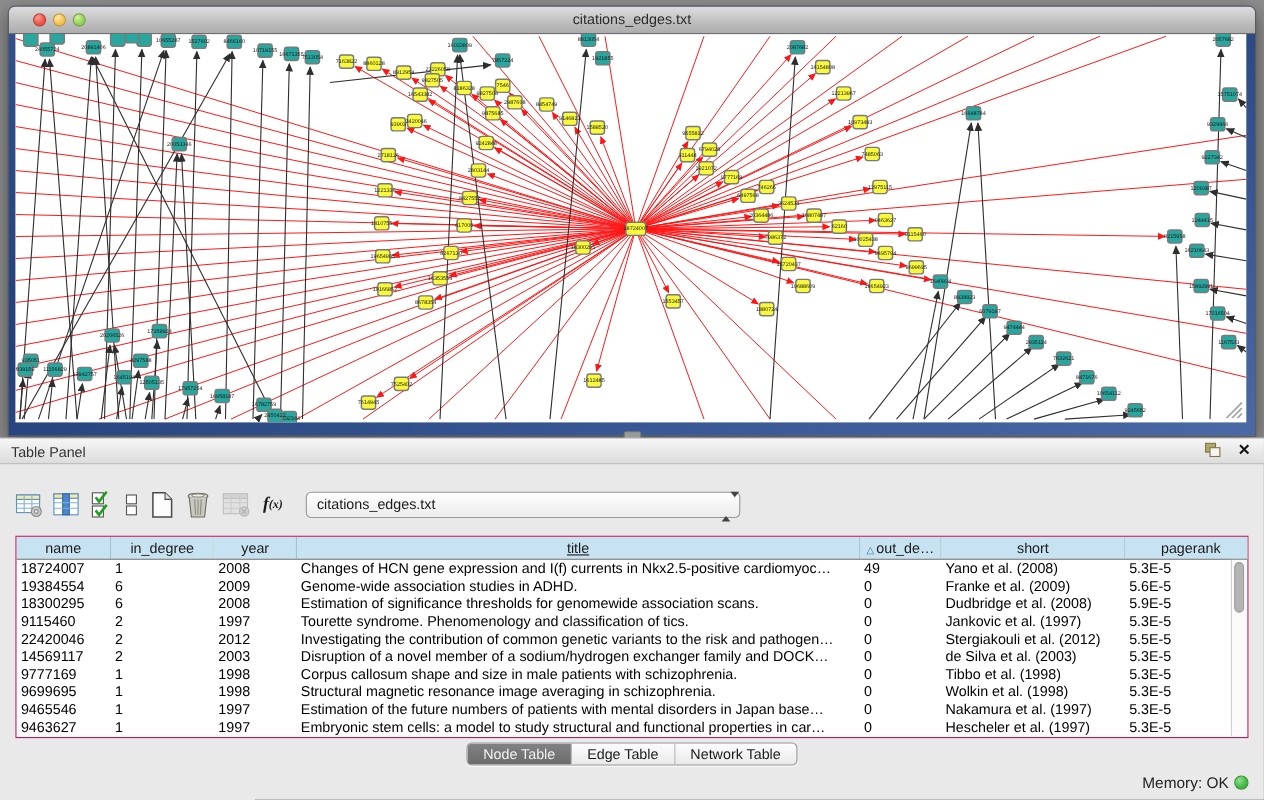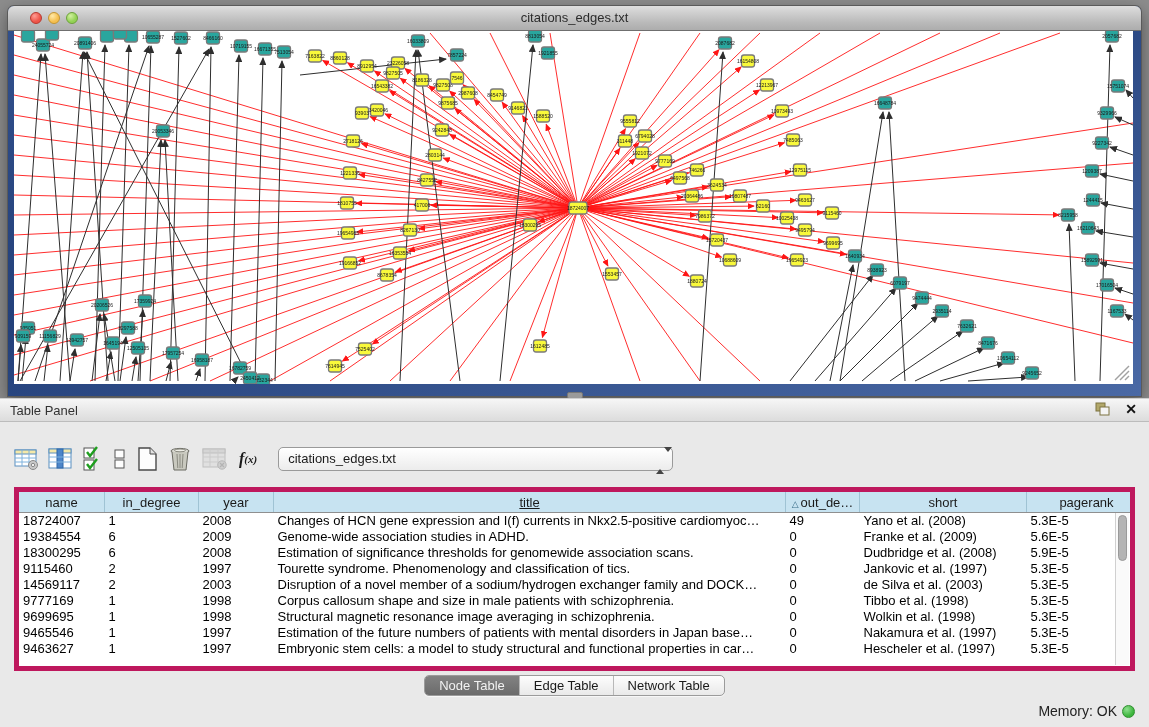--- a/index.html
+++ b/index.html
@@ -62,21 +62,21 @@
     background:linear-gradient(#ffffff,#ececec);
     box-shadow:inset 0 1px 0 #fff;
   }
   .combo .val{position:absolute;left:9px;top:3px;font-size:13px;color:#1a1a1a;}
   .combo .steppers{position:absolute;right:7px;top:4px;width:9px;height:14px;}
   .combo .steppers .up{width:0;height:0;border-left:4px solid transparent;border-right:4px solid transparent;border-bottom:5px solid #444;margin-bottom:3px;}
   .combo .steppers .dn{width:0;height:0;border-left:4px solid transparent;border-right:4px solid transparent;border-top:5px solid #444;}
   
   .tbl-wrap{
     position:absolute;left:14px;top:89px;width:1121px;height:184px;
-    background:#fff;border:5px solid #be185d;box-sizing:border-box;overflow:hidden;
+    background:#fff;border:1px solid #be185d;box-sizing:border-box;overflow:hidden;
   }
   table.data{border-collapse:collapse;table-layout:fixed;width:1104px;font-size:13px;color:#000;}
   table.data th{
     height:20px;background:#c7e3f1;font-weight:normal;font-size:13px;color:#1a1a1a;
     border-right:1px solid #9fc3d4;border-bottom:1px solid #8f8f8f;
     overflow:hidden;white-space:nowrap;text-align:center;padding:0 3px;cursor:pointer;
   }
   table.data th .tri{font-size:9px;color:#3a6e8a;margin-right:2px;}
   table.data td{
     height:16px;line-height:16px;padding:0 4px;overflow:hidden;white-space:nowrap;
@@ -893,20 +893,30 @@
               <td>9115460</td>
               <td>2</td>
               <td>1997</td>
               <td>Tourette syndrome. Phenomenology and classification of tics.</td>
               <td>0</td>
               <td>Jankovic et al. (1997)</td>
               <td>5.3E-5</td>
               <td></td>
             </tr>
             <tr>
+              <td>22420046</td>
+              <td>2</td>
+              <td>2012</td>
+              <td>Investigating the contribution of common genetic variants to the risk and pathogen…</td>
+              <td>0</td>
+              <td>Stergiakouli et al. (2012)</td>
+              <td>5.5E-5</td>
+              <td></td>
+            </tr>
+            <tr>
               <td>14569117</td>
               <td>2</td>
               <td>2003</td>
               <td>Disruption of a novel member of a sodium/hydrogen exchanger family and DOCK…</td>
               <td>0</td>
               <td>de Silva et al. (2003)</td>
               <td>5.3E-5</td>
               <td></td>
             </tr>
             <tr>

